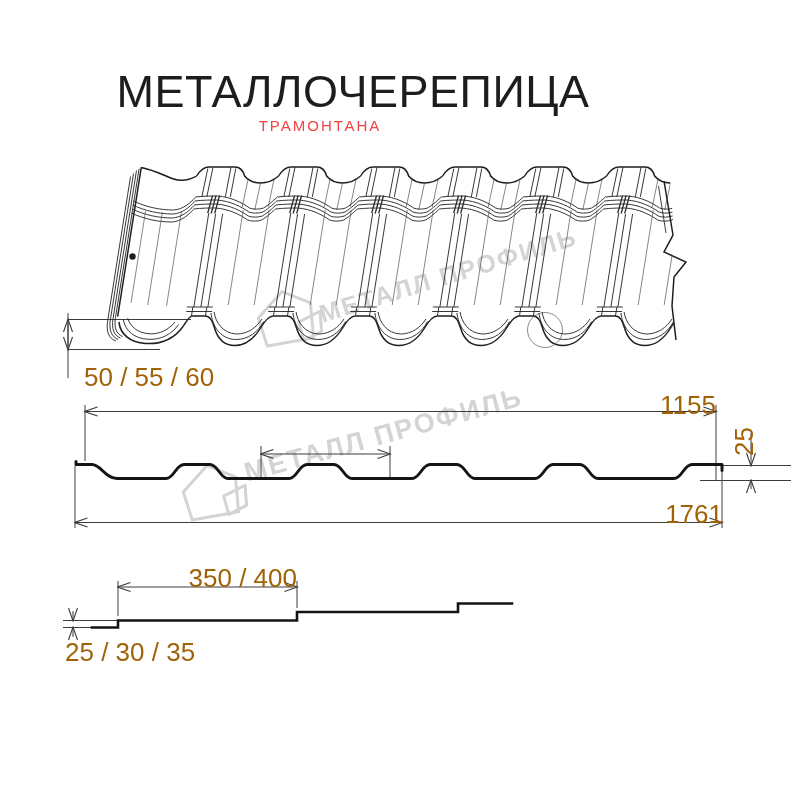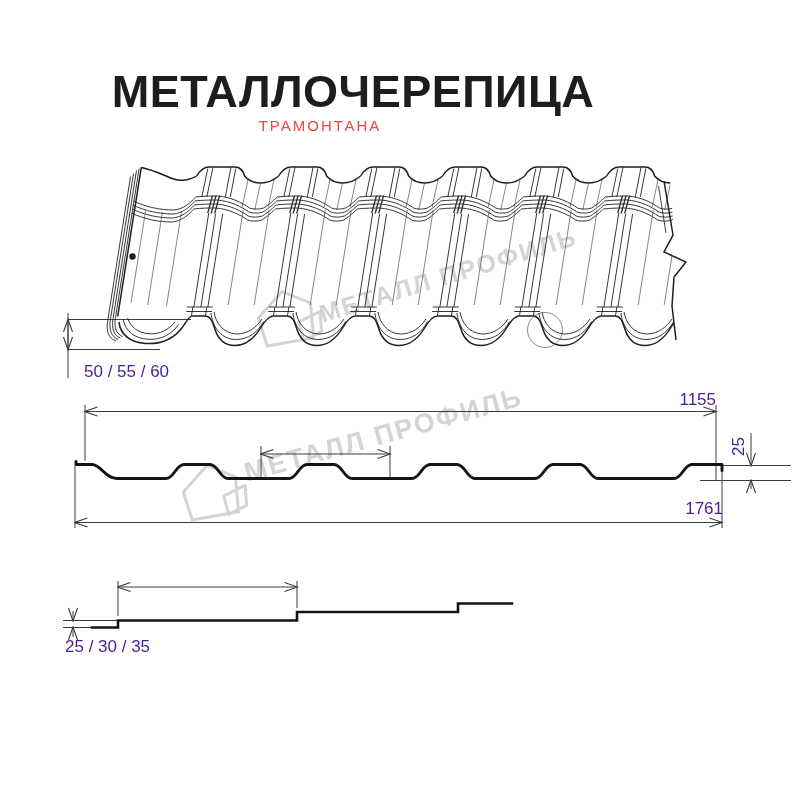--- a/index.html
+++ b/index.html
@@ -1,22 +1,22 @@
 <!DOCTYPE html>
 <html><head>
 <meta charset="utf-8">
 <style>
   html,body{margin:0;padding:0;background:#ffffff;}
   body{width:800px;height:800px;font-family:"Liberation Sans",sans-serif;}
   .canvas{position:relative;width:800px;height:800px;background:#fff;overflow:hidden;color:#1d1d1d;}
   .title{position:absolute;left:0;top:66px;width:706px;text-align:center;
-         font-size:45px;font-weight:bold;letter-spacing:0.5px;color:#1d1d1d;}
+         font-size:45px;font-weight:normal;letter-spacing:0.5px;color:#1d1d1d;}
   .subtitle{position:absolute;left:0;top:117px;width:640px;text-align:center;
          font-size:15px;font-weight:400;letter-spacing:2px;color:#ef4444;}
-  .dim{position:absolute;font-size:17px;color:#4c1d95;white-space:nowrap;}
+  .dim{position:absolute;font-size:26px;color:#a16207;white-space:nowrap;}
   .dim.c{text-align:right;}
   .wm{position:absolute;color:#d4d4d4;font-weight:bold;white-space:nowrap;}
   #wm-text-sheet{left:320px;top:300px;font-size:25px;letter-spacing:2px;
          transform:rotate(-17deg);transform-origin:0 50%;}
   #wm-text-section{left:245px;top:458px;font-size:27px;letter-spacing:2px;
          transform:rotate(-15.5deg);transform-origin:0 50%;}
   #dim-25{left:729px;top:456px;transform:rotate(-90deg);transform-origin:0 0;}
   svg.art{position:absolute;left:0;top:0;}
   .ln{stroke:#2a2a2a;stroke-width:0.9;fill:none;}
   .ln2{stroke:#1f1f1f;stroke-width:1.5;fill:none;}
@@ -165,15 +165,16 @@
       <line class="dl" x1="73" y1="637" x2="73" y2="627.5" marker-end="url(#arr)"></line>
     </g>
 
     <path class="thick2" d="M92,627.5 L118,627.5 L118,620.5 L297,620.5 L297,612 L458,612 L458,603.5 L512,603.5"></path>
   </svg>
 
   <span class="dim" style="left:84px;top:362px;">50 / 55 / 60</span>
   <span class="dim c" style="left:85px;top:390px;width:631px;">1155</span>
   <span class="dim" id="dim-25">25</span>
   <span class="dim c" style="left:75px;top:499px;width:648px;">1761</span>
+  <span class="dim c" style="left:118px;top:563px;width:179px;">350 / 400</span>
   <span class="dim" style="left:18px;top:637px;margin-left:47px;">25 / 30 / 35</span>
 
 </div>
 
 </body></html>

